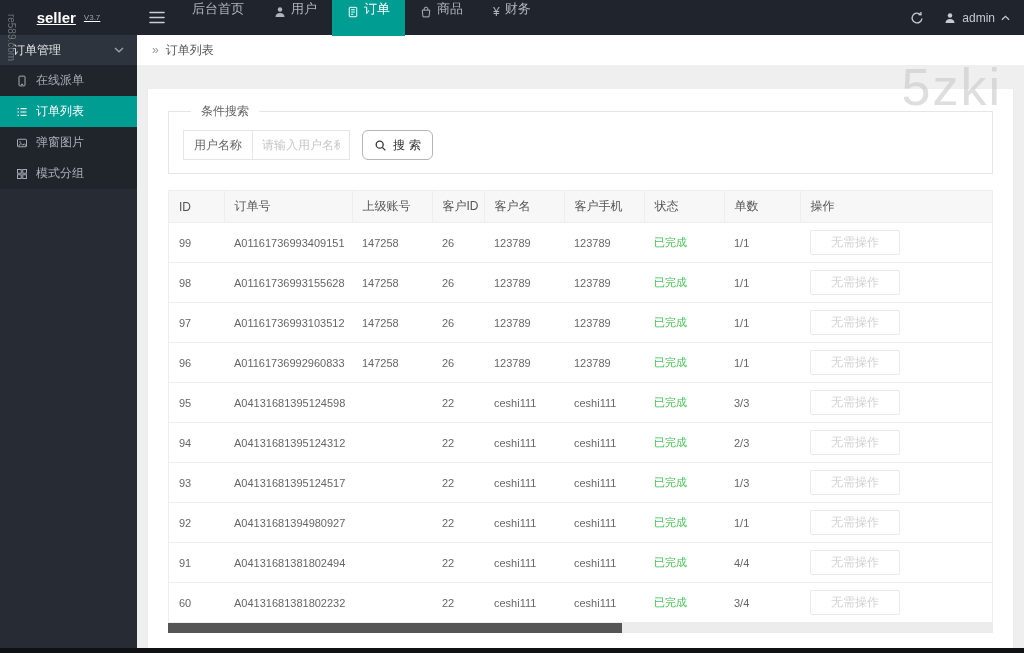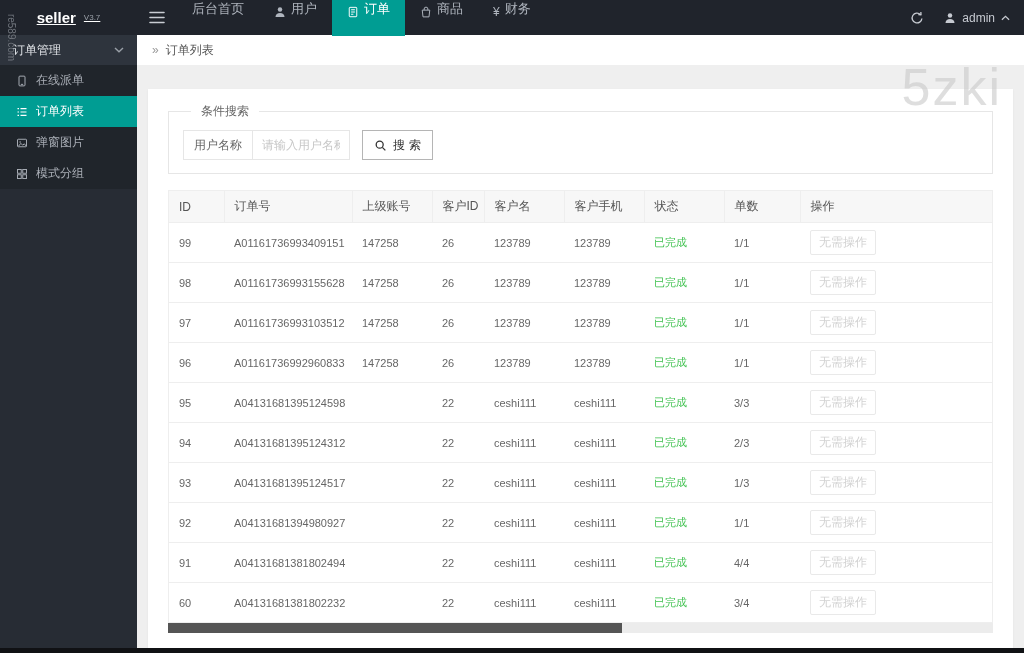--- a/index.html
+++ b/index.html
@@ -57,41 +57,41 @@
   
   .search-set{border:1px solid var(--border);margin:2px 8px 16px;padding:10px 14px 13px;}
   .search-set legend{font-size:12px;color:#666;padding:0 10px;margin-left:8px;}
   .search-row{display:flex;align-items:center;}
   .addon{height:30px;line-height:28px;border:1px solid var(--border);padding:0 10px;background:#fff;
     color:#666;font-size:12px;}
   .search-input{height:30px;width:98px;border:1px solid var(--border);margin-left:-1px;padding:0 9px;
     font-size:12px;color:#333;outline:none;font-family:inherit;}
   .search-input::placeholder{color:#c7c7c7;}
   .search-btn{margin-left:12px;height:30px;display:flex;align-items:center;gap:6px;padding:0 11px;
-    background:#fff;border:1px solid #b5b5b5;border-radius:0;font-size:12px;color:#333;
+    background:#fff;border:1px solid #b5b5b5;border-radius:6px;font-size:12px;color:#333;
     cursor:pointer;font-family:inherit;}
   .search-btn .txt{letter-spacing:4px;margin-right:-4px;}
   
   .table-wrap{margin:0 8px;border:1px solid #eee;border-bottom:none;overflow:hidden;}
   table.data-table{width:1500px;border-collapse:collapse;table-layout:fixed;font-size:11px;color:#666;}
   .data-table th{background:#f7f7f7;color:#555;font-weight:400;font-size:12px;text-align:left;
     padding:7px 10px;border-right:1px solid #eee;border-bottom:1px solid #eee;white-space:nowrap;}
   .data-table th:last-child{border-right:none;}
   .data-table td{padding:7px 10px;border-bottom:1px solid #eee;white-space:nowrap;overflow:hidden;}
   .data-table th:nth-child(1){width:55px;}
   .data-table th:nth-child(2){width:128px;}
   .data-table th:nth-child(3){width:80px;}
   .data-table th:nth-child(4){width:52px;}
   .data-table th:nth-child(5){width:80px;}
   .data-table th:nth-child(6){width:80px;}
   .data-table th:nth-child(7){width:80px;}
   .data-table th:nth-child(8){width:76px;}
   .status-done{color:var(--green);}
   .action-btn{border:1px solid #e9e9e9;background:#fff;color:#d2d2d2;font-size:12px;
-    padding:3px 8px;border-radius:2px;cursor:pointer;font-family:Liberation Sans, sans-serif;}
+    padding:3px 20px;border-radius:2px;cursor:pointer;font-family:Liberation Sans, sans-serif;}
   
   .hscroll{margin:0 8px;height:10px;background:#ececec;position:relative;}
   .hscroll .thumb{position:absolute;left:0;top:0;height:100%;width:55%;background:#555;cursor:pointer;}
   
   .bottom-strip{position:absolute;left:0;right:0;bottom:0;height:5px;background:#101114;z-index:9;}
 </style>
 </head>
 <body>
 
 <header class="topbar">

